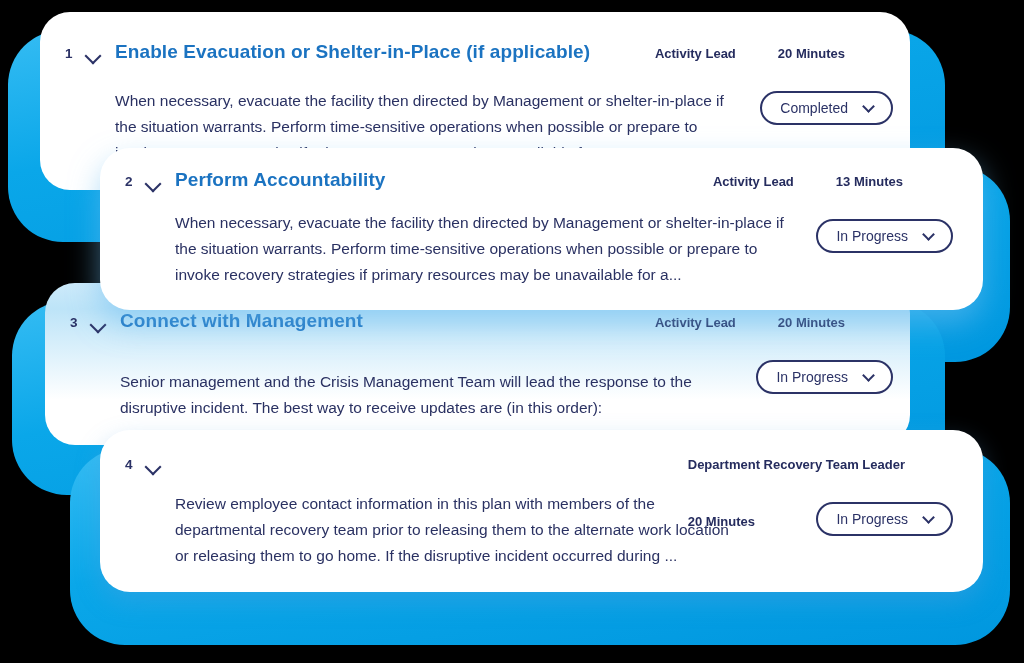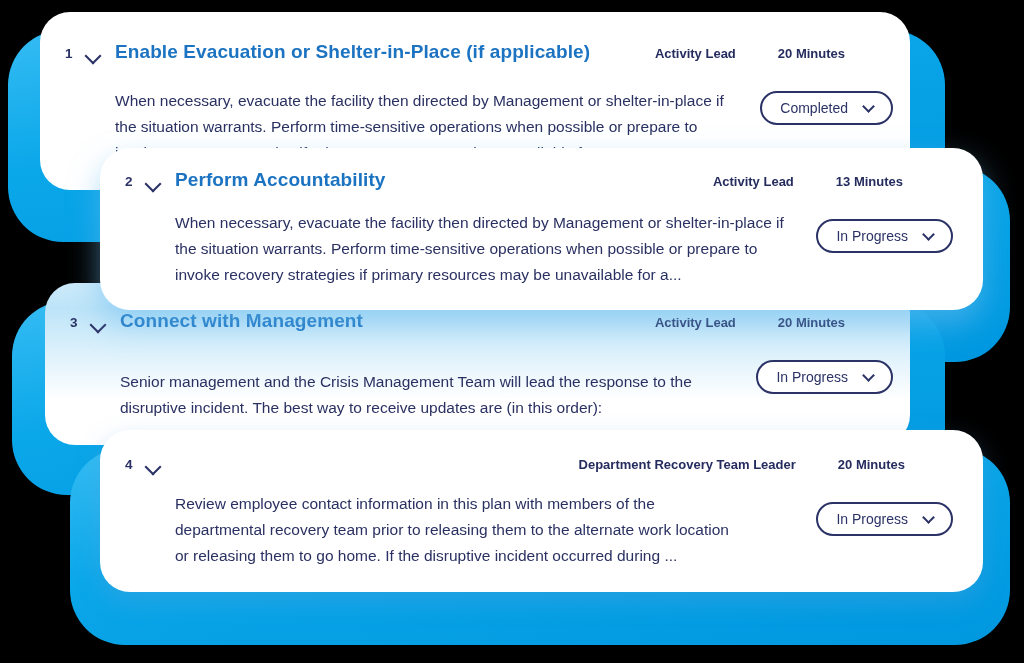--- a/index.html
+++ b/index.html
@@ -80,21 +80,21 @@
 
   .c2 .num{top:26px;} .c2 .chev-btn{top:28px;}
   .c2 .title{top:21px;} .c2 .meta{top:26px;right:80px;}
   .c2 .desc{top:62px;width:610px;} .c2 .pill{top:71px;right:30px;}
 
   .c3 .num{top:32px;} .c3 .chev-btn{top:34px;}
   .c3 .title{top:27px;} .c3 .meta{top:32px;right:65px;}
   .c3 .desc{top:86px;width:610px;} .c3 .pill{top:77px;right:17px;}
 
   .c4 .num{top:27px;} .c4 .chev-btn{top:29px;}
-  .c4 .title{top:22px;} .c4 .meta{top:27px;right:78px;}
+  .c4 .title{top:22px;} .c4 .meta{top:27px;right:78px;flex-direction:column;}
   .c4 .desc{top:61px;width:572px;} .c4 .pill{top:72px;right:30px;}
 </style>
 </head>
 <body>
 
 <div class="stage">
 
   <div class="backdrop b1"></div>
   <div class="backdrop b2"></div>
 

